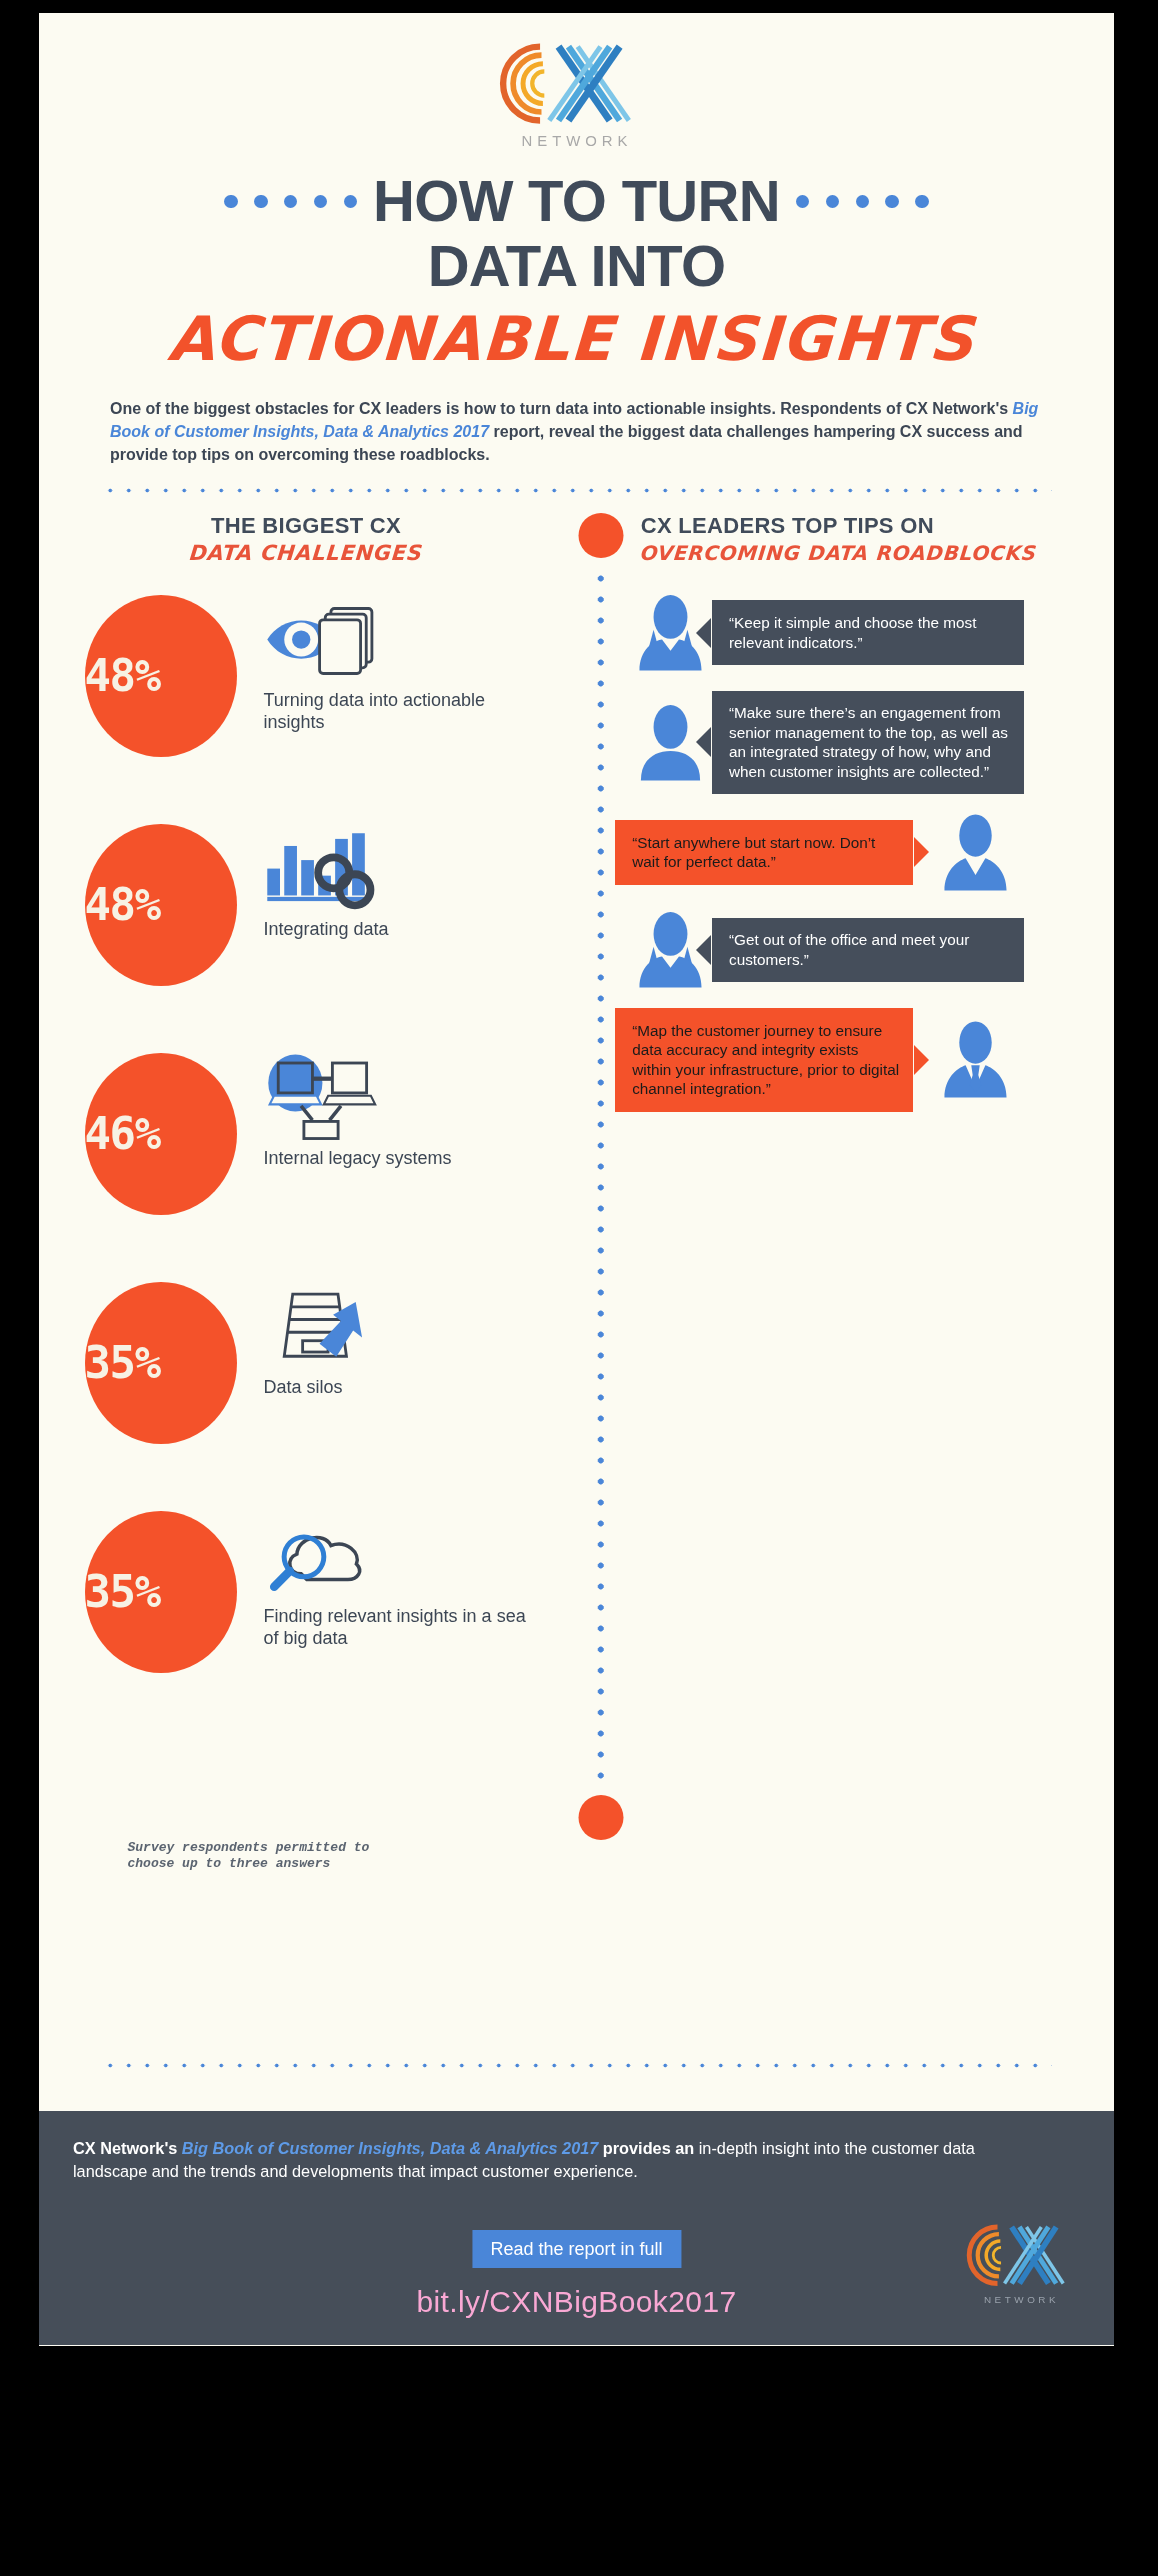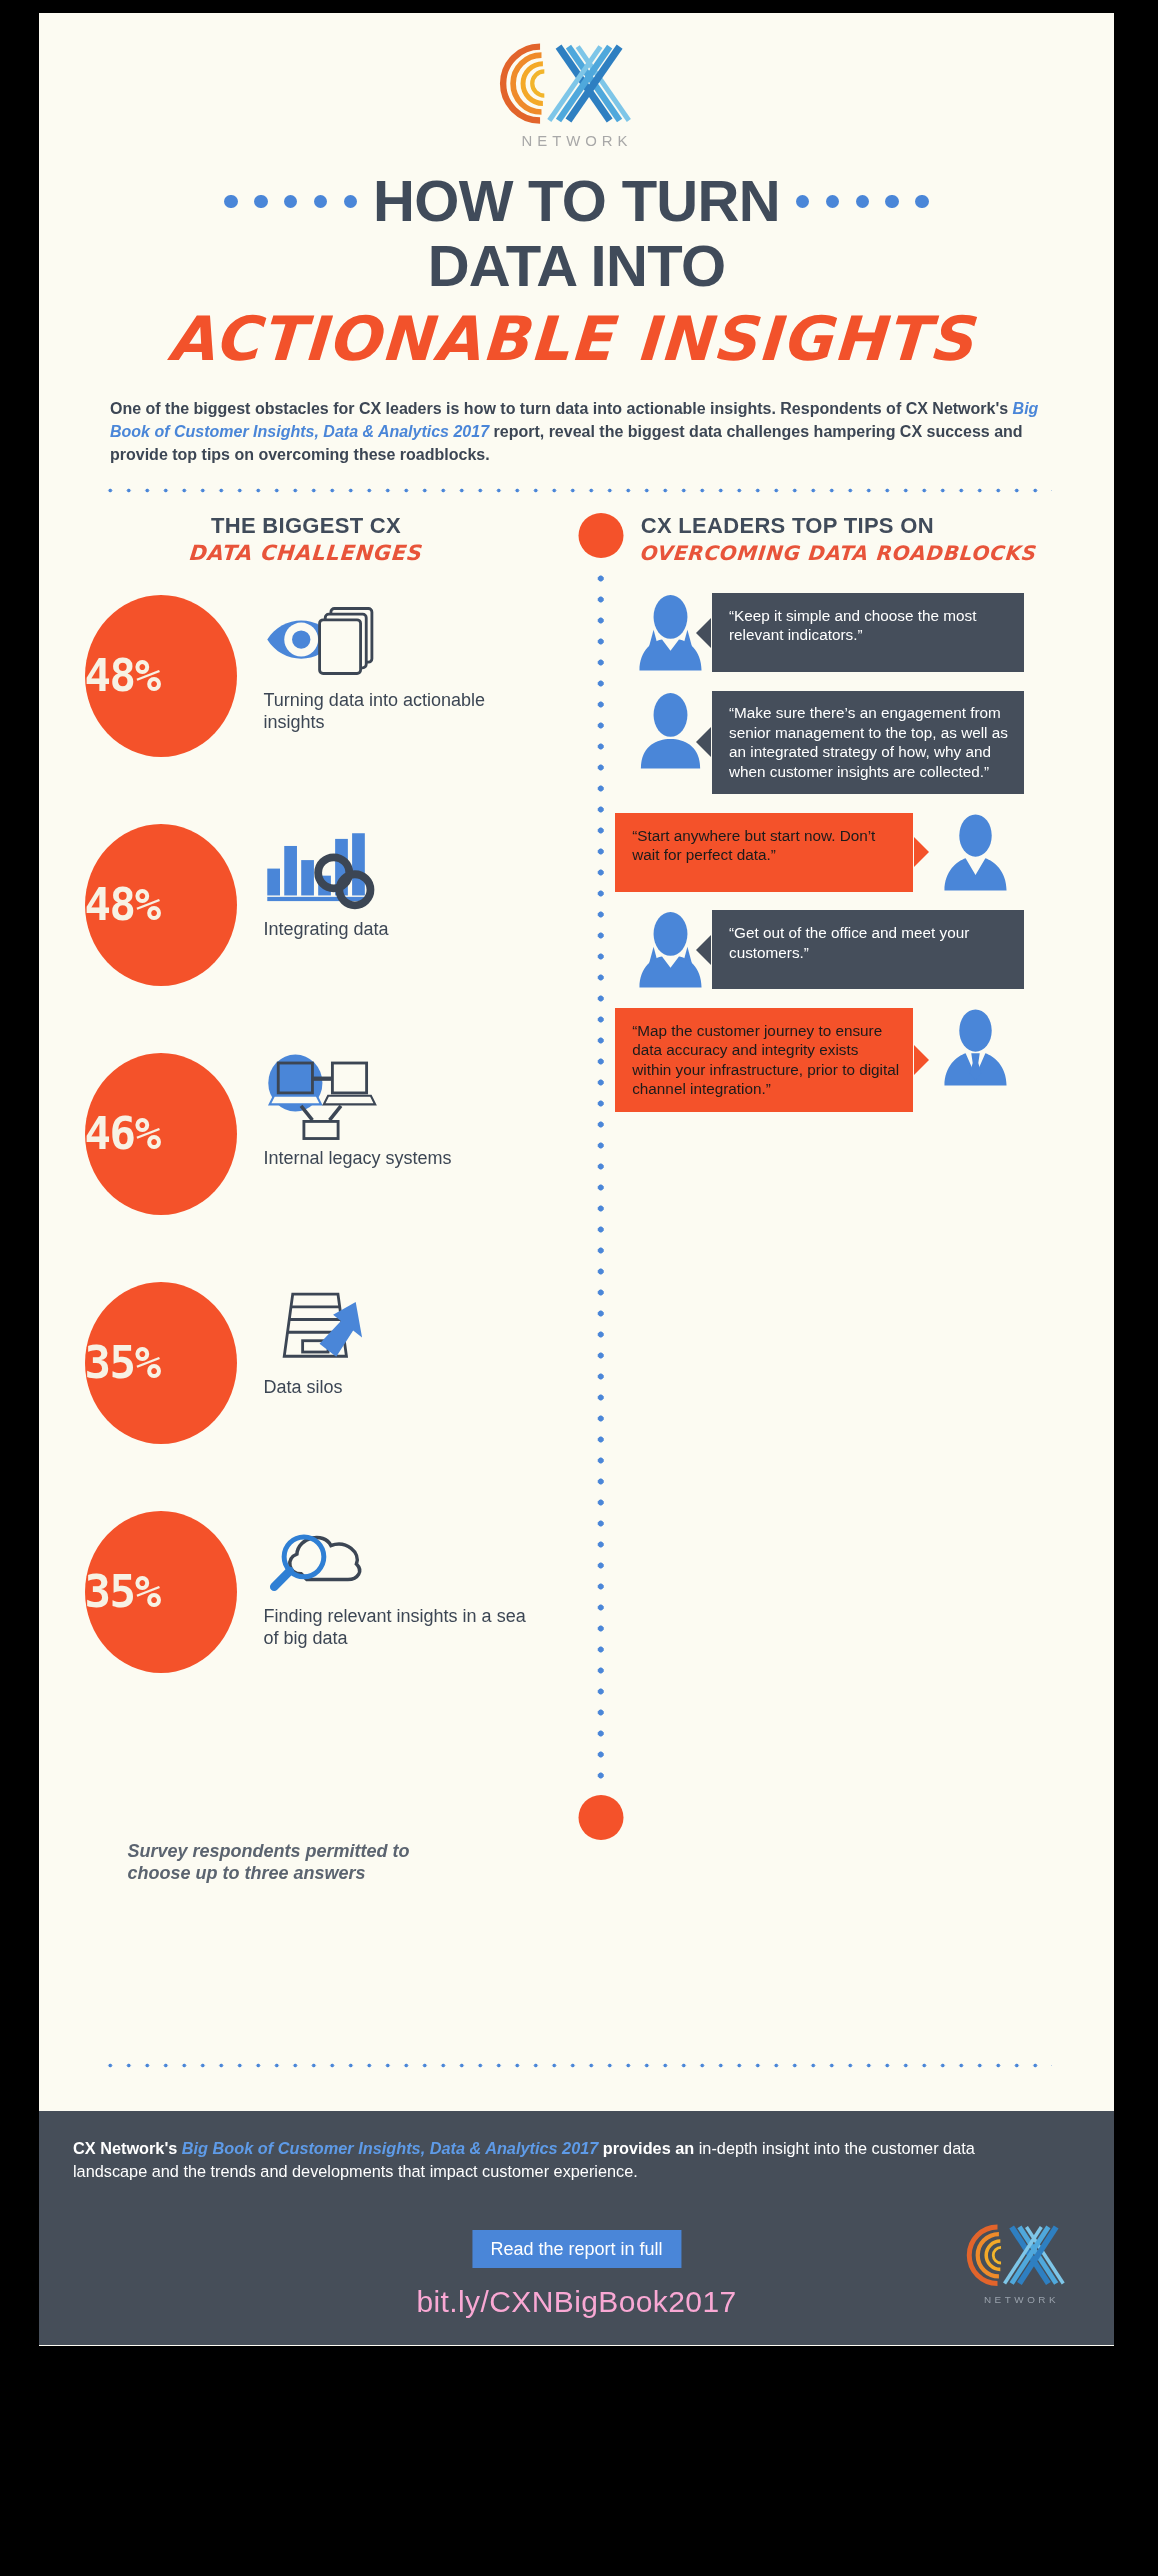--- a/index.html
+++ b/index.html
@@ -117,23 +117,23 @@
   }
   .chal .side { position: absolute; left: 206px; top: 0; width: 277px; }
   .chal .ic { height: 91px; display:flex; align-items:flex-end; }
   .chal .lab {
     margin-top: 8.5px;
     color: #3C4654; font-size: 18px; font-weight: 400; line-height: 1.2;
   }
   .footnote {
     position: absolute; left: 70px; top: 1327px;
     width: 284px;
-    font-family: Liberation Sans, sans-serif;
+    font-family: Liberation Mono, monospace;
     font-style: italic; font-weight: 700;
-    color: #5B6470; font-size: 18px; line-height: 1.25;
+    color: #5B6470; font-size: 13px; line-height: 1.25;
   }
 
   
   .center-line { position: absolute; left: 531px; top: 0; width: 61px; height: 1327px; }
   .cdot-top, .cdot-bot {
     position: absolute; left: 50%; transform: translateX(-50%);
     width: 45px; height: 45px; border-radius: 50%; background: #F4522A;
   }
   .cdot-top { top: 0; }
   .cdot-bot { bottom: 0; }
@@ -144,21 +144,21 @@
     background-size: 8.5px 21px;
     background-repeat: repeat-y;
   }
 
   
   .right-col { position: absolute; left: 589px; top: 0; width: 468px; }
   .right-col .col-head { margin-bottom: 28px; text-align: left; padding-left: 12.8px; }
   .right-col .ch-top { text-align: left; }
   .right-col .ch-sub { text-align: left; font-size: 20px; }
 
-  .tip { position: relative; margin-bottom: 18.5px; display: flex; }
+  .tip { position: relative; margin-bottom: 18.5px; display: flex; align-items: center; }
   .tip .av { width: 84px; flex: 0 0 84px; display: flex; justify-content: center; }
   .quote {
     position: relative;
     padding: 12.8px 14px 12.8px 17px;
     font-size: 15.3px;
     line-height: 1.28;
     font-weight: 400;
   }
   .quote.dark { background: #454E5B; color: #FFFFFF; }
   .quote.orange { background: #F4522A; color: #1B1B1B; }

